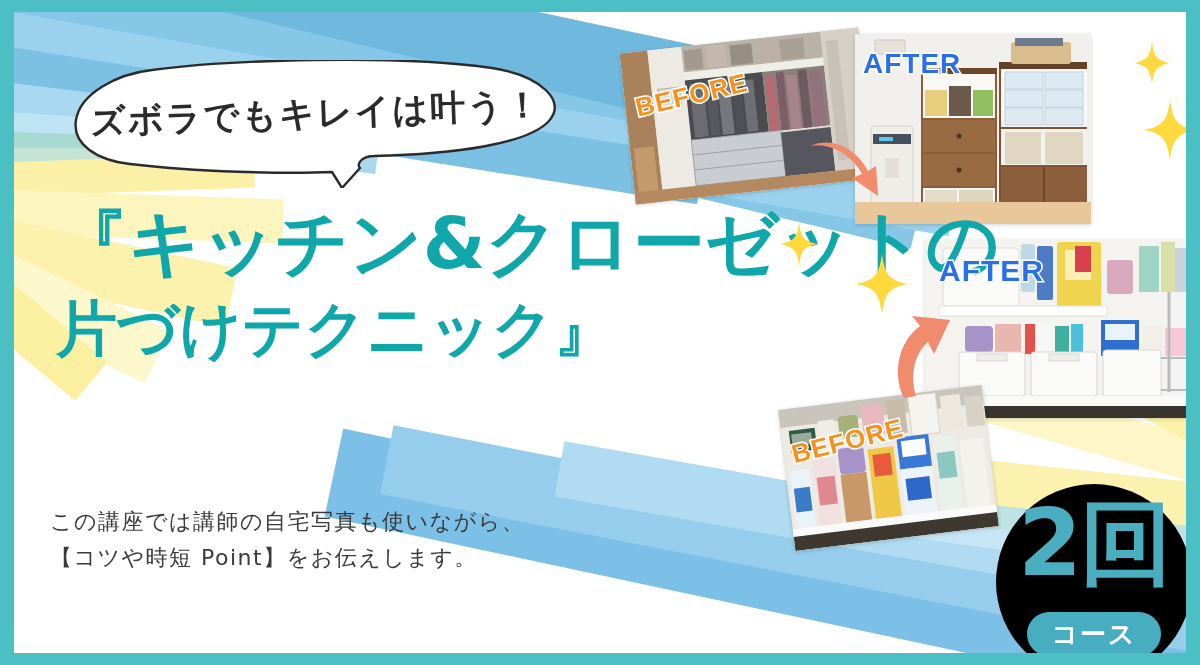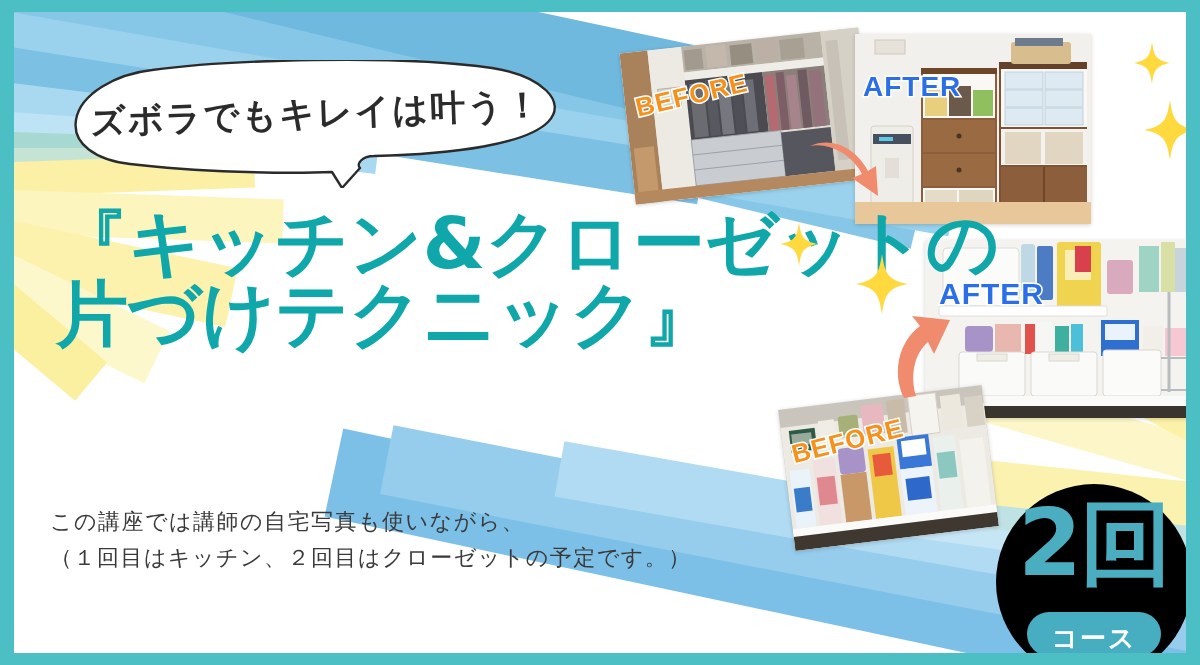--- a/index.html
+++ b/index.html
@@ -79,21 +79,21 @@
   .tline{
     font-family:"DejaVu Sans",sans-serif;
     font-weight:700;
     color:#0FA7A9;
     line-height:0.98;
     white-space:nowrap;
     letter-spacing:1px;
   }
   #tl1{font-size:62px;letter-spacing:12px;margin-bottom:4px;}
   #tl2{font-size:72px;letter-spacing:0px;}
-  #tl3{font-size:72px;letter-spacing:0px;margin-top:0;}
+  #tl3{font-size:61px;letter-spacing:0px;margin-top:20px;}
 
   
   #desc{
     position:absolute;left:36px;top:492px;width:820px;
     font-family:"DejaVu Sans",sans-serif;
     font-size:22px;
     color:#3A3A3A;
     line-height:1.62;
     letter-spacing:1.5px;
     white-space:nowrap;
@@ -128,21 +128,21 @@
 
   .balabel{
     position:absolute;
     font-family:"Liberation Sans",sans-serif;
     font-weight:700;
     letter-spacing:1px;
     pointer-events:none;
     z-index:6;
   }
   .lbl-before{color:#F5921E;-webkit-text-stroke:3px #FFFFFF;paint-order:stroke fill;}
-  .lbl-after{color:#2B6FE8;-webkit-text-stroke:3px #FFFFFF;paint-order:stroke fill;margin-top:23px;}
+  .lbl-after{color:#2B6FE8;-webkit-text-stroke:3px #FFFFFF;paint-order:stroke fill;}
 
   
   .arrow{position:absolute;z-index:7;pointer-events:none;}
 
   
   .spark{position:absolute;pointer-events:none;z-index:5;}
 
   
   #badge{
     position:absolute;left:982px;top:448px;
@@ -159,21 +159,21 @@
     font-size:92px;font-weight:700;
     color:#4BAEC0;
     letter-spacing:-2px;
     line-height:1;
   }
   #badge-pill{
     position:absolute;left:31px;top:128px;
     width:134px;height:44px;
     border-radius:22px;
     background:#46AEC0;
-    display:flex;align-items:flex-end;justify-content:center;
+    display:flex;align-items:center;justify-content:center;
   }
   #badge-pill span{
     font-family:"DejaVu Sans",sans-serif;
     font-size:26px;font-weight:700;color:#FFFFFF;letter-spacing:2px;
   }
 </style>
 </head>
 <body>
 
 <div id="banner">
@@ -401,21 +401,21 @@
       <div id="bubble-text">ズボラでもキレイは叶う！</div>
     </div>
 
     <div id="title">
       <div class="tline" id="tl2">『キッチン&amp;クローゼットの</div>
       <div class="tline" id="tl3">片づけテクニック』</div>
     </div>
 
     <div id="desc">
       <div>この講座では講師の自宅写真も使いながら、</div>
-      <div>（１回目はキッチン、２回目はクローゼットの予定です。）</div>
+      <div>【コツや時短 Point】をお伝えします。</div>
     </div>
 
     <div id="badge">
       <div id="badge-num">2回</div>
       <div id="badge-pill">
         <span>コース</span>
       </div>
     </div>
 
   </div>

